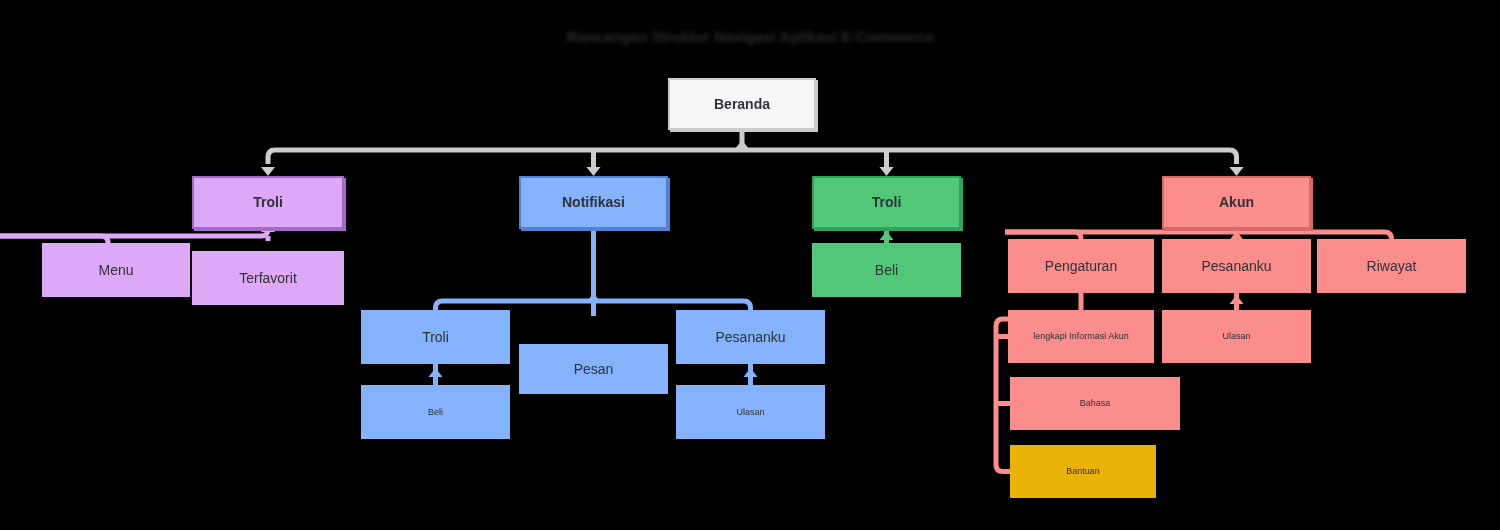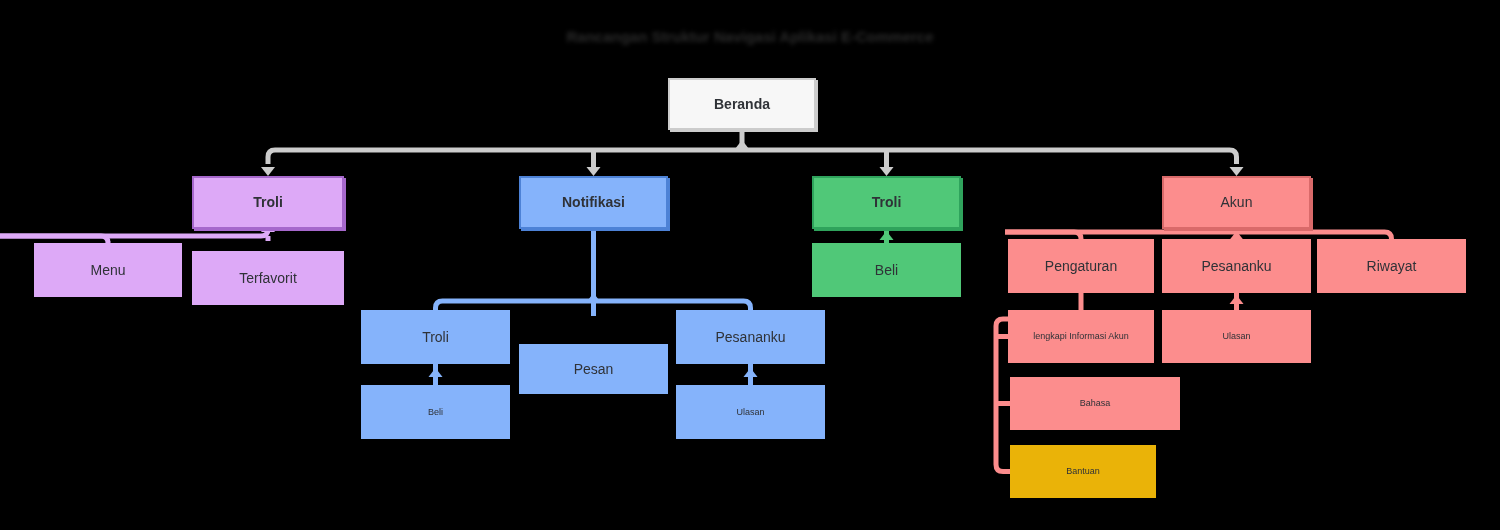--- a/index.html
+++ b/index.html
@@ -88,21 +88,21 @@
       <polygon points="1008,471.5 1017,464.5 1017,478.5" fill="#fc8d8d"></polygon>
     </svg>
 
   <div id="node-layer">
       <div class="node" style="left: 668px; top: 78px; width: 148px; height: 52px; background: rgb(247, 247, 247); font-size: 14px; font-weight: bold; color: rgb(47, 50, 55); border: 2px solid rgb(204, 204, 204); box-shadow: rgb(204, 204, 204) 2px 2px 0px 0px;">
         <span class="lbl">Beranda</span>
       </div>
       <div class="node" style="left: 192px; top: 176px; width: 152px; height: 53px; background: rgb(221, 169, 247); font-size: 14px; font-weight: bold; color: rgb(47, 50, 55); border: 2px solid rgb(166, 104, 204); box-shadow: rgb(166, 104, 204) 2px 2px 0px 0px;">
         <span class="lbl">Troli</span>
       </div>
-      <div class="node" style="left: 34px; top: 243px; width: 148px; height: 54px; background: rgb(221, 169, 247); font-size: 14px; font-weight: normal; color: rgb(47, 50, 55);">
+      <div class="node" style="left: 42px; top: 243px; width: 148px; height: 54px; background: rgb(221, 169, 247); font-size: 14px; font-weight: normal; color: rgb(47, 50, 55);">
         <span class="lbl">Menu</span>
       </div>
       <div class="node" style="left: 192px; top: 251px; width: 152px; height: 54px; background: rgb(221, 169, 247); font-size: 14px; font-weight: normal; color: rgb(47, 50, 55);">
         <span class="lbl">Terfavorit</span>
       </div>
       <div class="node" style="left: 519px; top: 176px; width: 149px; height: 53px; background: rgb(133, 179, 251); font-size: 14px; font-weight: bold; color: rgb(47, 50, 55); border: 2px solid rgb(77, 130, 214); box-shadow: rgb(77, 130, 214) 2px 2px 0px 0px;">
         <span class="lbl">Notifikasi</span>
       </div>
       <div class="node" style="left: 361px; top: 310px; width: 149px; height: 54px; background: rgb(133, 179, 251); font-size: 14px; font-weight: normal; color: rgb(47, 50, 55);">
         <span class="lbl">Troli</span>
@@ -118,21 +118,21 @@
       </div>
       <div class="node" style="left: 676px; top: 385px; width: 149px; height: 54px; background: rgb(133, 179, 251); font-size: 9px; font-weight: normal; color: rgb(47, 50, 55);">
         <span class="lbl">Ulasan</span>
       </div>
       <div class="node" style="left: 812px; top: 176px; width: 149px; height: 53px; background: rgb(80, 200, 120); font-size: 14px; font-weight: bold; color: rgb(47, 50, 55); border: 2px solid rgb(47, 163, 92); box-shadow: rgb(47, 163, 92) 2px 2px 0px 0px;">
         <span class="lbl">Troli</span>
       </div>
       <div class="node" style="left: 812px; top: 243px; width: 149px; height: 54px; background: rgb(80, 200, 120); font-size: 14px; font-weight: normal; color: rgb(47, 50, 55);">
         <span class="lbl">Beli</span>
       </div>
-      <div class="node" style="left: 1162px; top: 176px; width: 149px; height: 53px; background: rgb(252, 141, 141); font-size: 14px; font-weight: normal; color: rgb(47, 50, 55); border: 2px solid rgb(217, 106, 106); box-shadow: rgb(217, 106, 106) 2px 2px 0px 0px;">
+      <div class="node" style="left: 1162px; top: 176px; width: 149px; height: 53px; background: rgb(252, 141, 141); font-size: 14px; font-weight: bold; color: rgb(47, 50, 55); border: 2px solid rgb(217, 106, 106); box-shadow: rgb(217, 106, 106) 2px 2px 0px 0px;">
         <span class="lbl">Akun</span>
       </div>
       <div class="node" style="left: 1008px; top: 239px; width: 146px; height: 54px; background: rgb(252, 141, 141); font-size: 14px; font-weight: normal; color: rgb(47, 50, 55);">
         <span class="lbl">Pengaturan</span>
       </div>
       <div class="node" style="left: 1162px; top: 239px; width: 149px; height: 54px; background: rgb(252, 141, 141); font-size: 14px; font-weight: normal; color: rgb(47, 50, 55);">
         <span class="lbl">Pesananku</span>
       </div>
       <div class="node" style="left: 1317px; top: 239px; width: 149px; height: 54px; background: rgb(252, 141, 141); font-size: 14px; font-weight: normal; color: rgb(47, 50, 55);">
         <span class="lbl">Riwayat</span>

